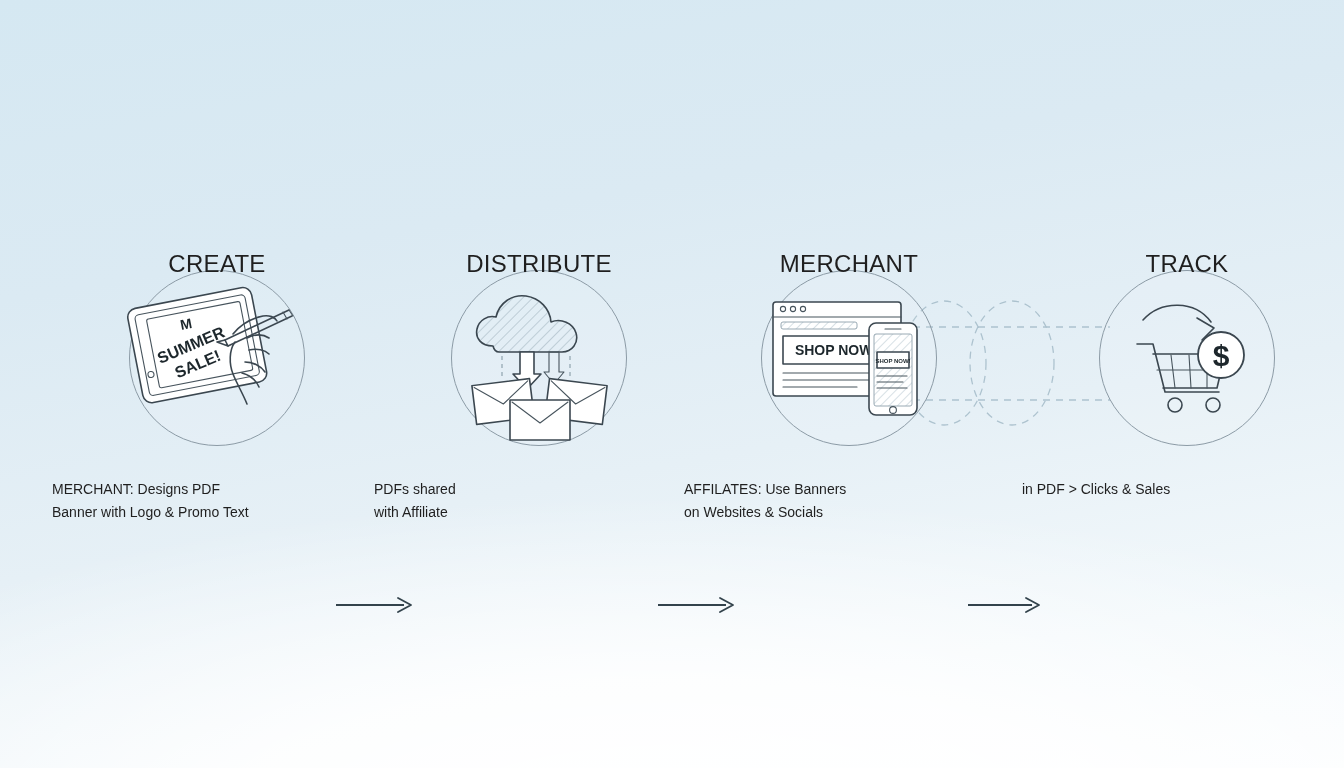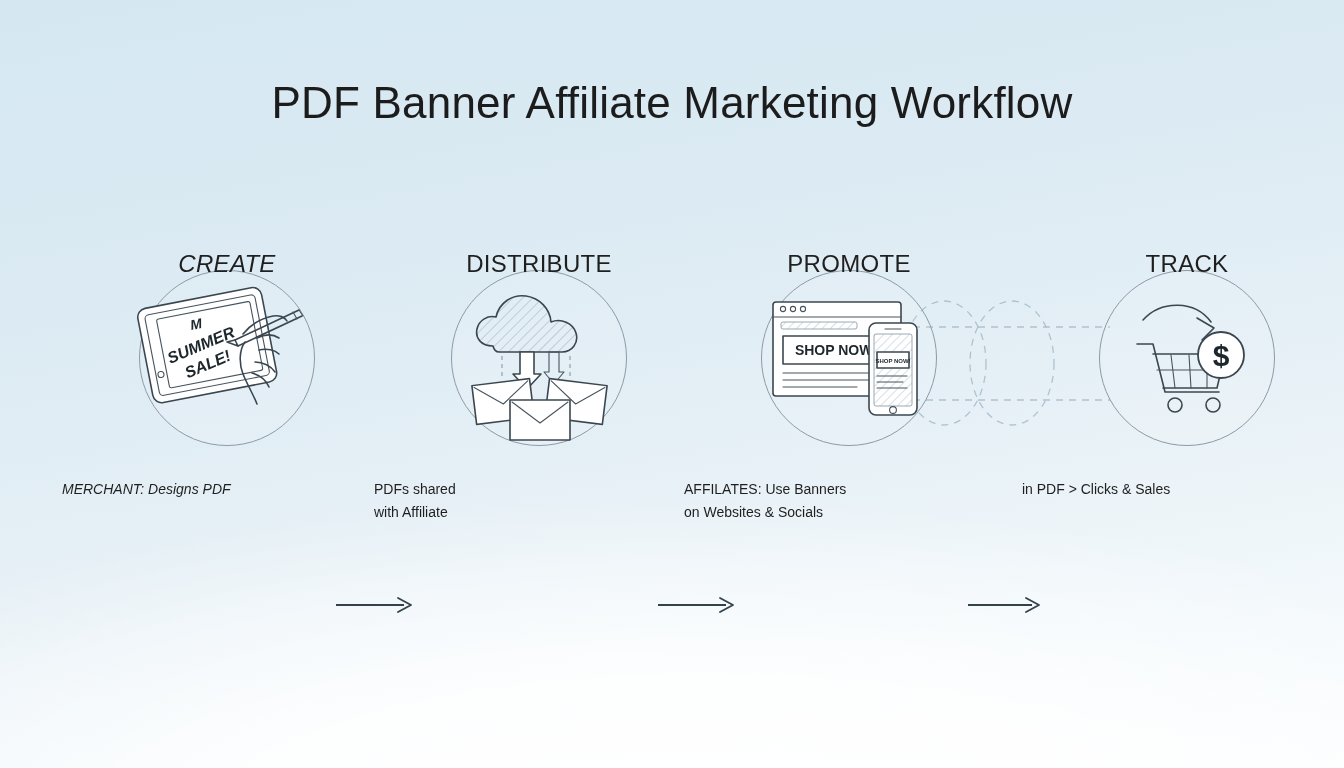--- a/index.html
+++ b/index.html
@@ -140,25 +140,24 @@
     <svg viewBox="0 0 1344 768" xmlns="http://www.w3.org/2000/svg">
       <g stroke="#9bb4c2" stroke-width="1.3" fill="none" stroke-dasharray="7 6" opacity="0.75">
         <ellipse cx="944" cy="363" rx="42" ry="62"></ellipse>
         <ellipse cx="1012" cy="363" rx="42" ry="62"></ellipse>
         <path d="M900 327 H1110"></path>
         <path d="M900 400 H1110"></path>
       </g>
     </svg>
   </div>
 
-  <h1 id="page-title">PDF Banner Affiliate Marketing Workflow</h1>
 
   <div id="steps">
 
-    <div class="step" style="left:10px;font-style:italic;">
+    <div class="step" style="left:0px;">
       <div class="step-label">CREATE</div>
       <div class="circle"></div>
       <div class="art">
         <svg viewBox="0 0 176 176" xmlns="http://www.w3.org/2000/svg">
           <g transform="translate(6,18) rotate(-11 80 70)">
 
             <rect x="2" y="6" width="126" height="96" rx="9" ry="9" class="ink-fill"></rect>
             <rect x="9" y="13" width="112" height="82" rx="4" ry="4" class="ink-thin"></rect>
             <rect x="20" y="19" width="95" height="70" rx="2" ry="2" class="ink-thin"></rect>
             <circle cx="14" cy="74" r="3" class="ink-thin"></circle>
@@ -179,20 +178,21 @@
             <path class="ink" d="M96 68 L160 38"></path>
             <path class="ink" d="M99 74 L163 44"></path>
             <path class="ink" d="M96 68 L88 70 L99 74 Z"></path>
             <path class="ink-thin" d="M154 40 L158 47"></path>
             <path class="ink-thin" d="M160 38 L164 44"></path>
           </g>
         </svg>
       </div>
       <div class="step-caption">
         <span class="ln">MERCHANT: Designs PDF</span>
+        <span class="ln">Banner with Logo &amp; Promo Text</span>
       </div>
     </div>
 
     <div class="connector" style="left:260px;">
       <svg viewBox="0 0 90 30" xmlns="http://www.w3.org/2000/svg">
         <path d="M4 15 H72" stroke="#33434c" stroke-width="1.8" fill="none"></path>
         <path d="M66 8 L79 15 L66 22" stroke="#33434c" stroke-width="1.8" fill="none" stroke-linecap="round" stroke-linejoin="round"></path>
       </svg>
     </div>
 
@@ -240,21 +240,21 @@
     </div>
 
     <div class="connector" style="left:582px;">
       <svg viewBox="0 0 90 30" xmlns="http://www.w3.org/2000/svg">
         <path d="M4 15 H72" stroke="#33434c" stroke-width="1.8" fill="none"></path>
         <path d="M66 8 L79 15 L66 22" stroke="#33434c" stroke-width="1.8" fill="none" stroke-linecap="round" stroke-linejoin="round"></path>
       </svg>
     </div>
 
     <div class="step" style="left:632px;">
-      <div class="step-label">PROMOTE</div>
+      <div class="step-label">MERCHANT</div>
       <div class="circle"></div>
       <div class="art">
         <svg viewBox="0 0 176 176" xmlns="http://www.w3.org/2000/svg">
           <defs>
             <pattern id="hatchB" width="6" height="6" patternTransform="rotate(45)" patternUnits="userSpaceOnUse">
               <line x1="0" y1="0" x2="0" y2="6" stroke="#b0c2cc" stroke-width="1"></line>
             </pattern>
           </defs>
 
           <rect x="12" y="32" width="128" height="94" rx="3" class="ink-fill"></rect>

